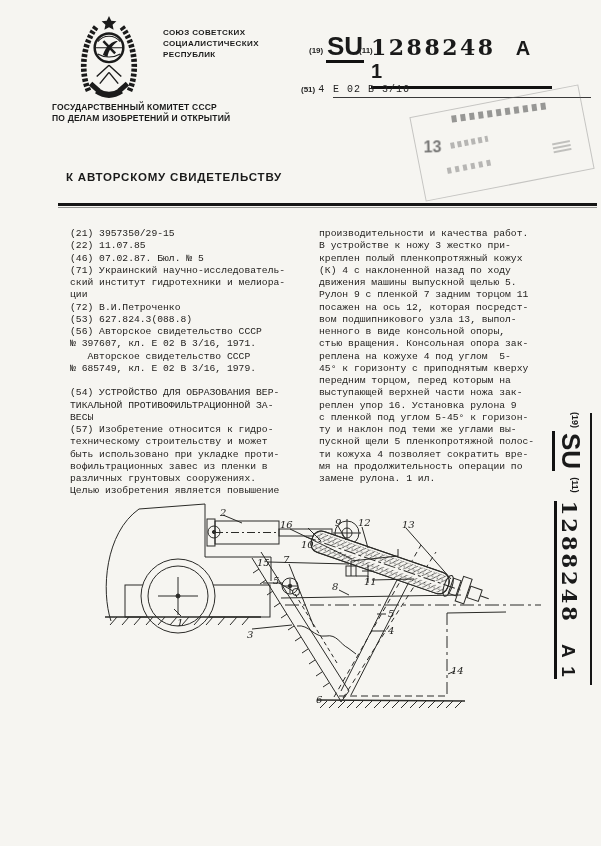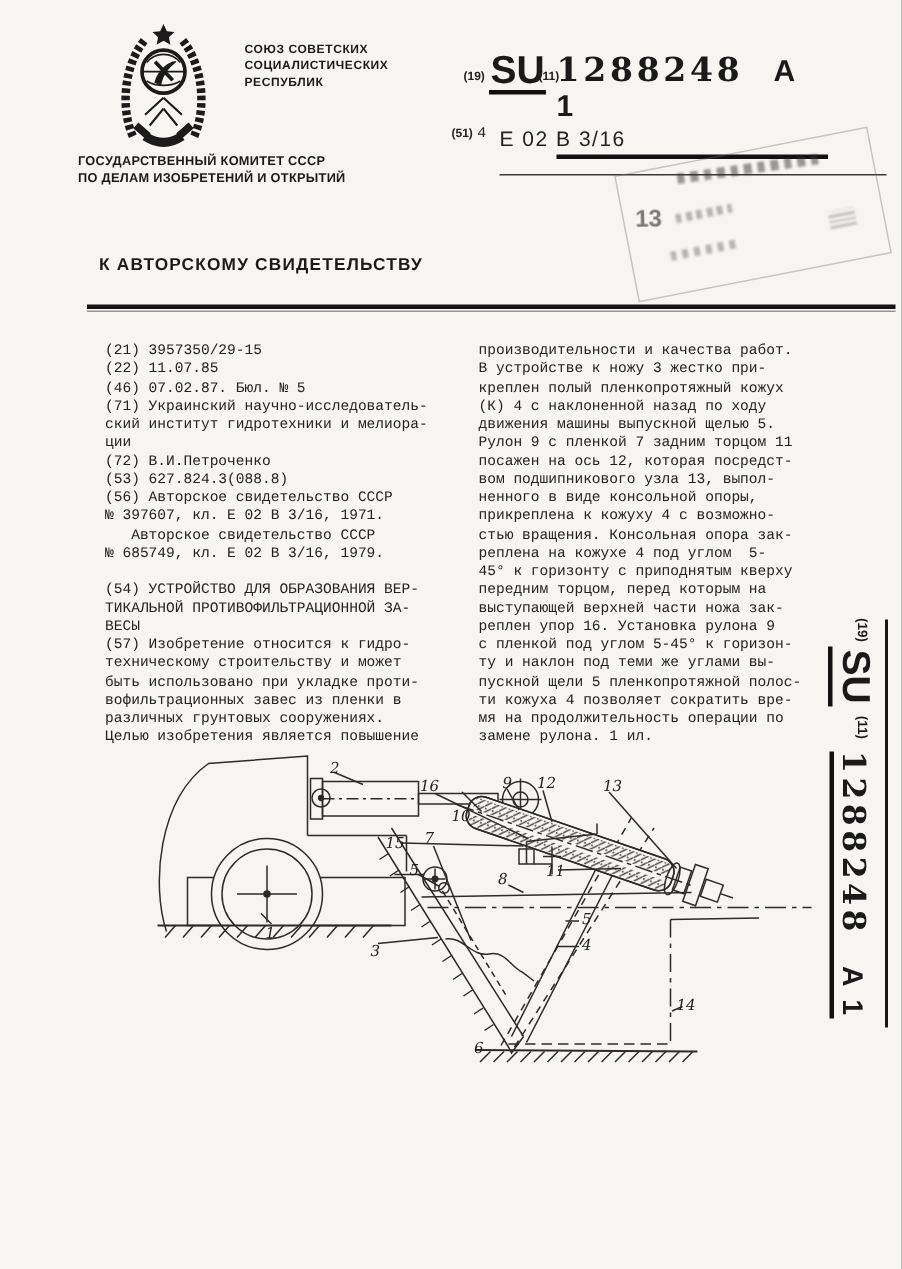--- a/index.html
+++ b/index.html
@@ -6,28 +6,28 @@
   .page{position:relative;width:601px;height:846px;margin:0 auto;background:#f6f5f1;overflow:hidden;
         font-family:"Liberation Sans",sans-serif;color:#1a1a1a;}
   .abs{position:absolute;}
   
   .union{left:163px;top:27px;font-weight:bold;font-size:8px;line-height:11px;letter-spacing:.4px;}
   .committee{left:52px;top:102px;font-weight:bold;font-size:8.5px;line-height:11px;letter-spacing:.2px;}
   .h-small{font-size:8px;font-weight:bold;color:#222;}
   .h19{left:309px;top:46px;}
   .h11{left:359px;top:46px;}
   .su-big{left:326px;top:33px;font-weight:bold;font-size:26px;line-height:26px;border-bottom:3px solid #111;padding:0 1px 1px 1px;}
-  .numblock{left:371px;top:35px;border-bottom:3px solid #111;padding-bottom:20px;width:181px;}
+  .numblock{left:371px;top:35px;border-bottom:3px solid #111;padding-bottom:3px;width:181px;}
   .num{font-family:"DejaVu Serif",serif;font-weight:bold;font-size:22px;line-height:24px;letter-spacing:2.5px;}
   .kind{font-weight:bold;font-size:20px;margin-left:20px;letter-spacing:2px;}
   .ipc{left:301px;top:84px;font-family:"Liberation Mono",monospace;font-size:10px;color:#222;}
   .ipc .c51{font-size:8px;font-family:"Liberation Sans",sans-serif;font-weight:bold;}
   .ipc .lvl{margin-left:3px;}
-  .ipc-class{position:absolute;left:333px;top:84px;width:258px;font-family:Liberation Sans, sans-serif;
-             font-size:14px;letter-spacing:1px;border-bottom:1.5px solid #3a3a3a;padding-bottom:16px;color:#222;}
+  .ipc-class{position:absolute;left:333px;top:84px;width:258px;font-family:Liberation Mono, monospace;
+             font-size:10px;letter-spacing:1px;border-bottom:1.5px solid #3a3a3a;padding-bottom:2px;color:#222;}
   
   .stamp{left:416px;top:100px;width:170px;height:84px;transform:rotate(-11deg);opacity:.8;
          border:1px solid rgba(110,110,110,.45);}
   .stamp .smudge{position:absolute;filter:blur(.6px);}
   .sm1{left:40px;top:8px;width:96px;height:7px;background:repeating-linear-gradient(90deg,rgba(50,50,50,.6) 0 5px,transparent 5px 9px);transform:rotate(3deg);}
   .sm2{left:34px;top:32px;width:38px;height:6px;background:repeating-linear-gradient(90deg,rgba(70,70,70,.45) 0 4px,transparent 4px 7px);}
   .sm3{left:26px;top:56px;width:46px;height:6px;background:repeating-linear-gradient(90deg,rgba(70,70,70,.45) 0 4px,transparent 4px 8px);}
   .sm4{left:134px;top:50px;width:18px;height:12px;background:repeating-linear-gradient(0deg,rgba(80,80,80,.4) 0 2px,transparent 2px 4px);}
   .stamp-13{position:absolute;left:7px;top:24px;font-weight:bold;font-size:16px;color:rgba(60,60,60,.85);transform:rotate(10deg);filter:blur(.3px);}
   
@@ -133,21 +133,20 @@
   <div class="abs col col-right">
       <div class="tw-line">производительности и качества работ.</div>
       <div class="tw-line">В устройстве к ножу 3 жестко при-</div>
       <div class="tw-line">креплен полый пленкопротяжный кожух</div>
       <div class="tw-line">(К) 4 с наклоненной назад по ходу</div>
       <div class="tw-line">движения машины выпускной щелью 5.</div>
       <div class="tw-line">Рулон 9 с пленкой 7 задним торцом 11</div>
       <div class="tw-line">посажен на ось 12, которая посредст-</div>
       <div class="tw-line">вом подшипникового узла 13, выпол-</div>
       <div class="tw-line">ненного в виде консольной опоры,</div>
-      <div class="tw-line">прикреплена к кожуху 4 с возможно-</div>
       <div class="tw-line">стью вращения. Консольная опора зак-</div>
       <div class="tw-line">реплена на кожухе 4 под углом  5-</div>
       <div class="tw-line">45° к горизонту с приподнятым кверху</div>
       <div class="tw-line">передним торцом, перед которым на</div>
       <div class="tw-line">выступающей верхней части ножа зак-</div>
       <div class="tw-line">реплен упор 16. Установка рулона 9</div>
       <div class="tw-line">с пленкой под углом 5-45° к горизон-</div>
       <div class="tw-line">ту и наклон под теми же углами вы-</div>
       <div class="tw-line">пускной щели 5 пленкопротяжной полос-</div>
       <div class="tw-line">ти кожуха 4 позволяет сократить вре-</div>

